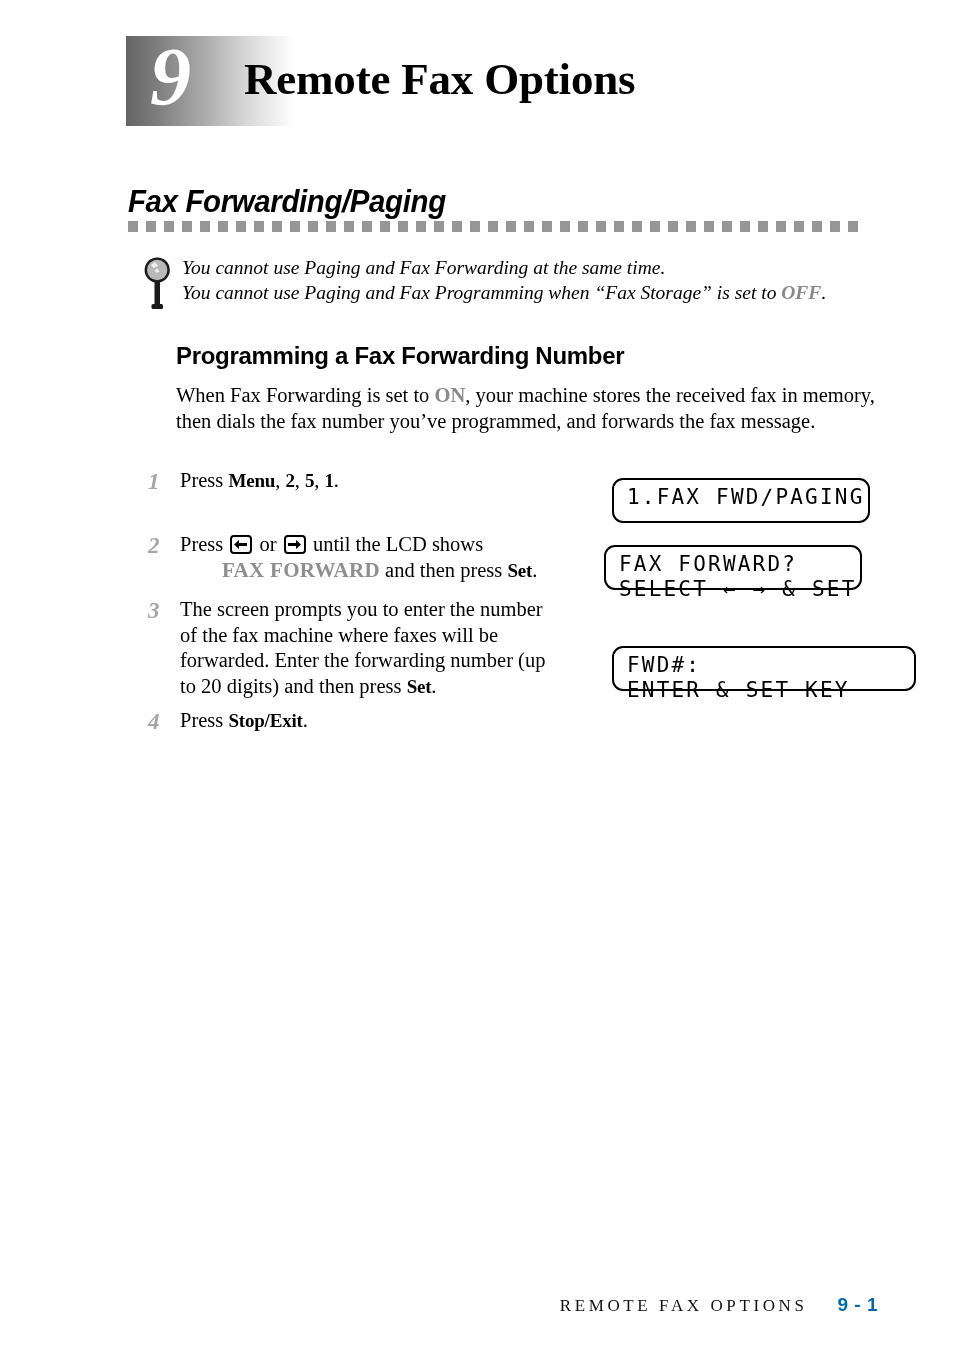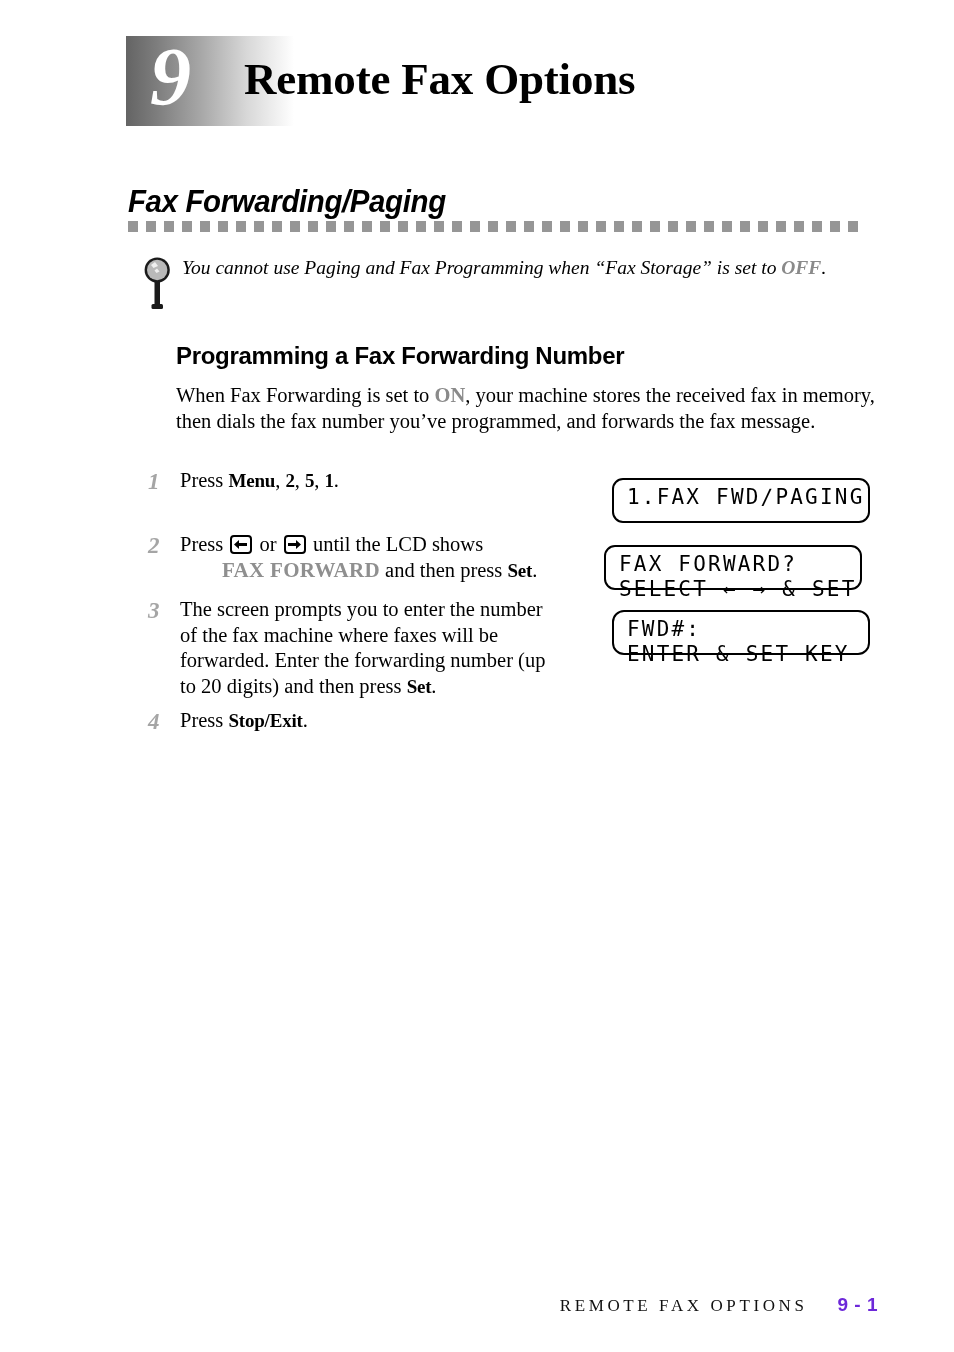--- a/index.html
+++ b/index.html
@@ -209,21 +209,21 @@
     box-sizing: border-box;
     font-family: "DejaVu Sans Mono", "Liberation Mono", monospace;
     font-size: 21px;
     letter-spacing: 2.2px;
     color: #000000;
     padding: 5px 12px 0 13px;
   }
   .lcd-line { white-space: pre; line-height: 25px; }
   .lcd1 { left: 612px; top: 478px; width: 258px; height: 45px; }
   .lcd2 { left: 604px; top: 545px; width: 258px; height: 45px; }
-  .lcd3 { left: 612px; top: 610px; width: 258px; height: 45px; border-radius: 12px; }
+  .lcd3 { left: 612px; top: 646px; width: 304px; height: 45px; }
 
   
   .footer {
     position: absolute;
     left: 0;
     right: 0;
     top: 1294px;
     height: 30px;
     text-align: right;
     padding-right: 76px;
@@ -233,21 +233,21 @@
     font-size: 17px;
     letter-spacing: 3.6px;
     color: #111111;
   }
   .footer-page {
     font-family: "Liberation Sans", "DejaVu Sans", sans-serif;
     font-weight: bold;
     font-size: 19px;
     letter-spacing: 0.5px;
     margin-left: 26px;
-    color: #6d28d9;
+    color: #0369a1;
   }
 </style>
 </head>
 <body>
 
 <div class="chapter-header">
   <div class="chapter-badge"></div>
   <div class="chapter-number">9</div>
   <div class="chapter-title">Remote Fax Options</div>
 </div>
@@ -260,20 +260,21 @@
     <svg width="36" height="56" viewBox="0 0 36 56">
       <rect x="14.5" y="24" width="5.5" height="27" fill="#1a1a1a"></rect>
       <rect x="11.5" y="48" width="11.5" height="5" rx="1.5" fill="#1a1a1a"></rect>
       <circle cx="17.2" cy="14" r="12.6" fill="#1a1a1a"></circle>
       <circle cx="17.2" cy="14" r="10.2" fill="#b9b9b9"></circle>
       <path d="M11 9 L15 6 L18 10 L13.5 12 Z" fill="#efefef"></path>
       <path d="M14.5 14.5 L17 12.5 L19.5 15.5 L16.5 17 Z" fill="#efefef"></path>
     </svg>
   </div>
   <div class="note-text">
+    <span class="line">You cannot use Paging and Fax Forwarding at the same time.</span>
     <span class="line"><span>You cannot use Paging and Fax Programming when “Fax Storage” is set to</span>&nbsp;<span class="gray-bold-italic">OFF</span><span>.</span></span>
   </div>
 </div>
 
 <div class="sub-heading">Programming a Fax Forwarding Number</div>
 
 <div class="intro-para"><span>When Fax Forwarding is set to</span> <span class="gray-bold">ON</span><span>, your machine stores the received fax in memory, then dials the fax number you’ve programmed, and forwards the fax message.</span></div>
 
 <div class="step step1">
   <div class="step-num">1</div>

